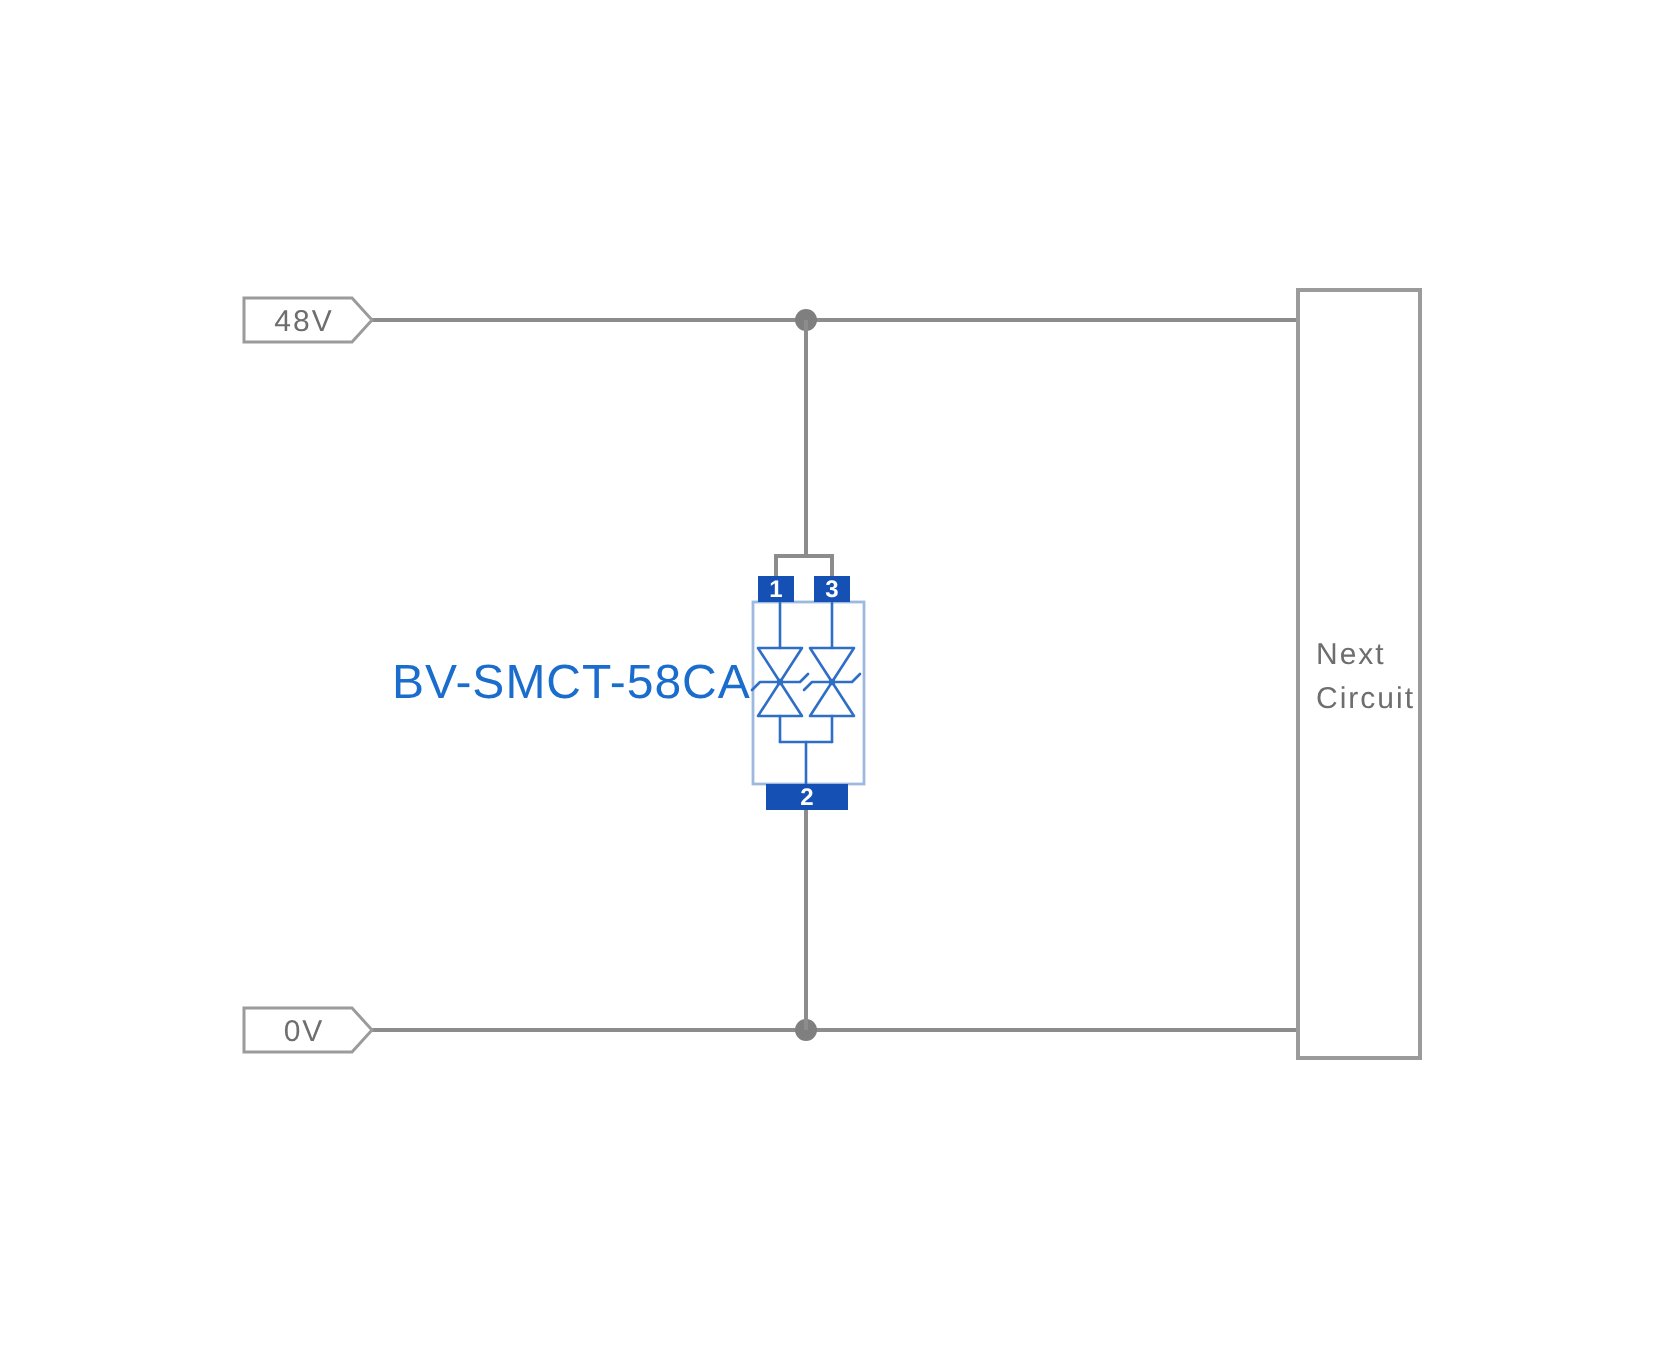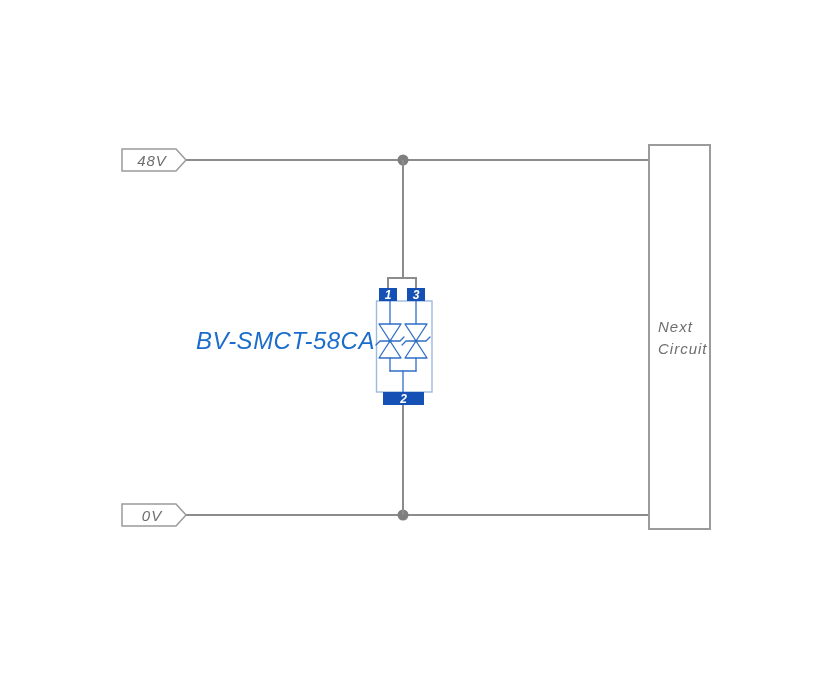--- a/index.html
+++ b/index.html
@@ -7,21 +7,20 @@
     padding: 0;
     background: #ffffff;
     font-family: "Liberation Sans", sans-serif;
   }
   .stage {
     position: relative;
     width: 832px;
     height: 622px;
     background: var(--background, #ffffff);
     overflow: hidden;
-    font-style: italic;
   }
   svg { display: block; }
 
   .wire {
     stroke: var(--wire-gray, #8c8c8c);
     stroke-width: 2;
     fill: none;
   }
   .junction {
     fill: var(--junction-gray, #7f7f7f);

